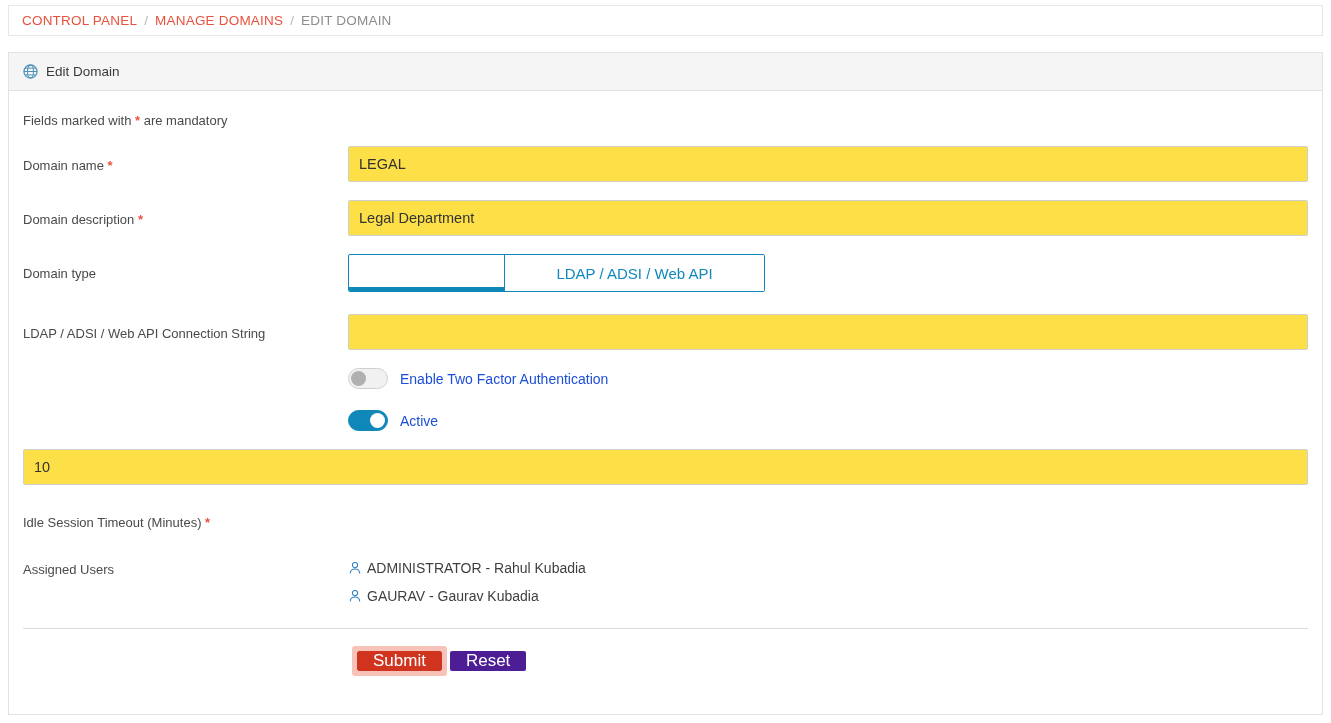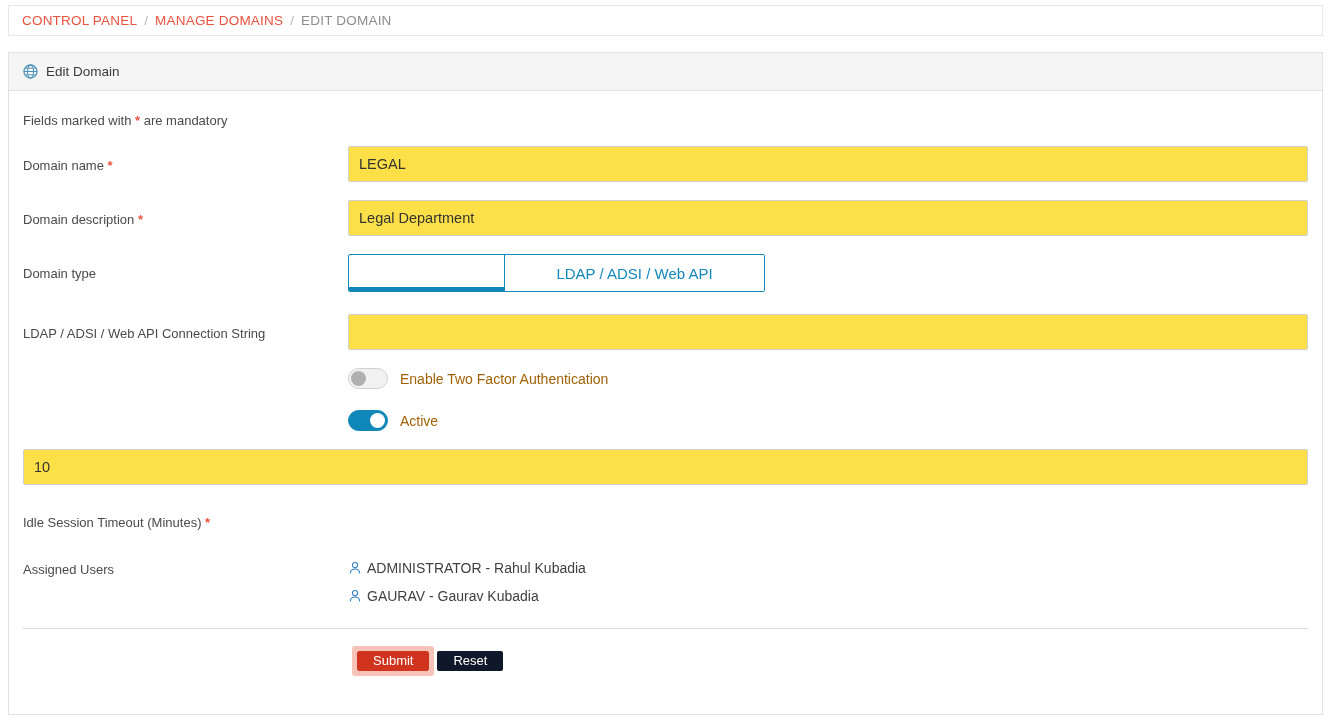--- a/index.html
+++ b/index.html
@@ -101,21 +101,21 @@
     position: relative; cursor: pointer; flex: 0 0 auto;
   }
   .switch .knob {
     position: absolute; top: 2px; left: 2px;
     width: 15px; height: 15px; border-radius: 50%;
     background: #b0b0b0;
     transition: none;
   }
   .switch.on { background: #0f87b8; border-color: #0f87b8; }
   .switch.on .knob { left: auto; right: 2px; background: #fff; }
-  .toggle-label { font-size: 14px; color: #a16207; text-align: center; }
+  .toggle-label { font-size: 14px; color: #1d4ed8; text-align: center; }
 
   
   .user-list { padding-top: 4px; }
   .user-item {
     display: flex; align-items: center; gap: 5px;
     font-size: 14px; color: #3f3f3f;
     height: 28px;
   }
   .user-icon { width: 14px; height: 14px; display:block; }
 
@@ -124,30 +124,30 @@
     margin: 18px 14px 0 14px;
     border: 0; border-top: 1px solid #dcdcdc; height: 0;
   }
   .actions {
     display: flex; align-items: center;
     padding: 17px 0 0 343px;
     gap: 0;
   }
   .btn {
     font-family: "Liberation Sans", sans-serif;
-    font-size: 13px; border: none; cursor: pointer;
+    font-size: 17px; border: none; cursor: pointer;
     height: 20px; padding: 0 16px; color: #fff;
     border-radius: 2px;
   }
   .btn-submit-wrap {
     border: 5px solid #f7c3b8; border-radius: 3px;
     display: inline-flex; line-height: 0;
   }
   .btn-submit { background: #d0341f; }
-  .btn-reset { background: #0f172a; margin-left: 3px; }
+  .btn-reset { background: #4c1d95; margin-left: 3px; }
 </style>
 </head>
 <body>
 
 <div class="page">
 
   <nav class="breadcrumb">
     <a class="crumb-link" href="#">CONTROL PANEL</a>
     <span class="crumb-sep">/</span>
     <a class="crumb-link" href="#">MANAGE DOMAINS</a>

